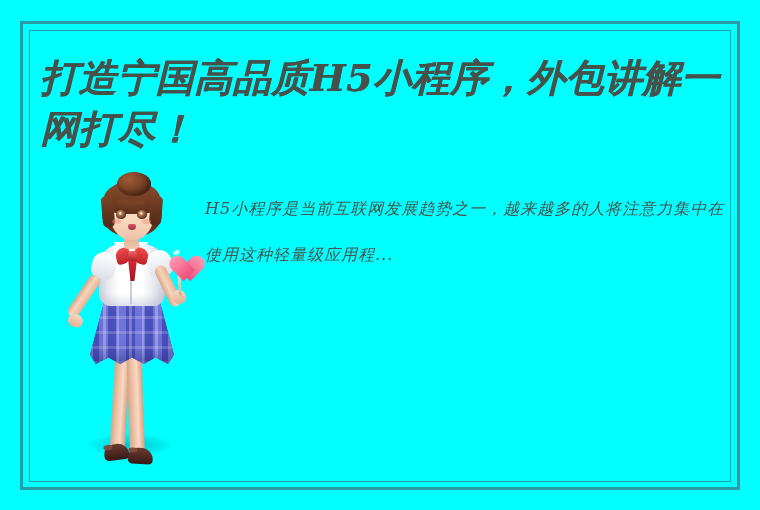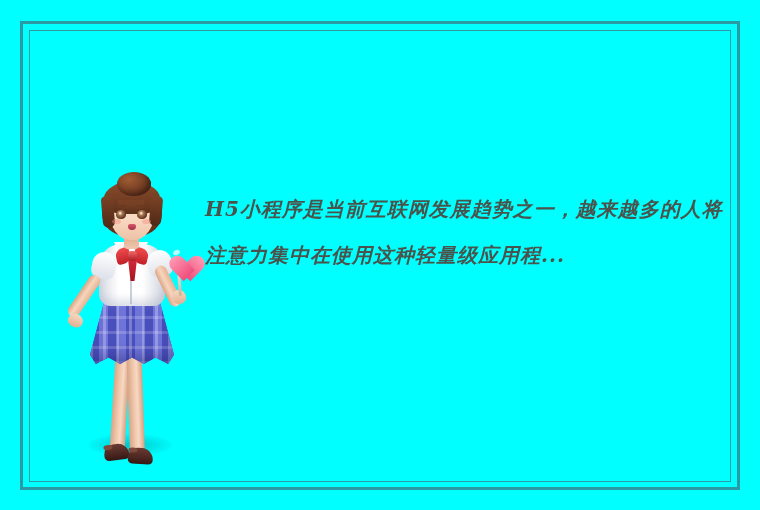--- a/index.html
+++ b/index.html
@@ -61,24 +61,24 @@
   }
 
   
   .summary {
     position: absolute;
     left: 205px;
     top: 186px;
     width: 528px;
     color: #49544d;
     font-family: "DejaVu Serif", "Liberation Serif", serif;
-    font-size: 20px;
+    font-size: 16px;
     line-height: 46px;
     font-style: italic;
-    font-weight: 700;
+    font-weight: 400;
     letter-spacing: 1px;
     white-space: pre-wrap;
   }
 
   
   .character {
     position: absolute;
     left: 52px;
     top: 172px;
     width: 160px;
@@ -285,20 +285,21 @@
   }
 </style>
 </head>
 <body>
 
 <div id="poster">
 
   <div class="frame-outer"></div>
   <div class="frame-inner"></div>
 
+  <div class="headline">打造宁国高品质H5小程序，外包讲解一网打尽！</div>
 
   <div class="summary">H5小程序是当前互联网发展趋势之一，越来越多的人将注意力集中在使用这种轻量级应用程...</div>
 
   <div class="character">
     <div class="ch-shadow"></div>
 
     <div class="leg leg-l"></div>
     <div class="leg leg-r"></div>
 
     <div class="shoe shoe-l">

